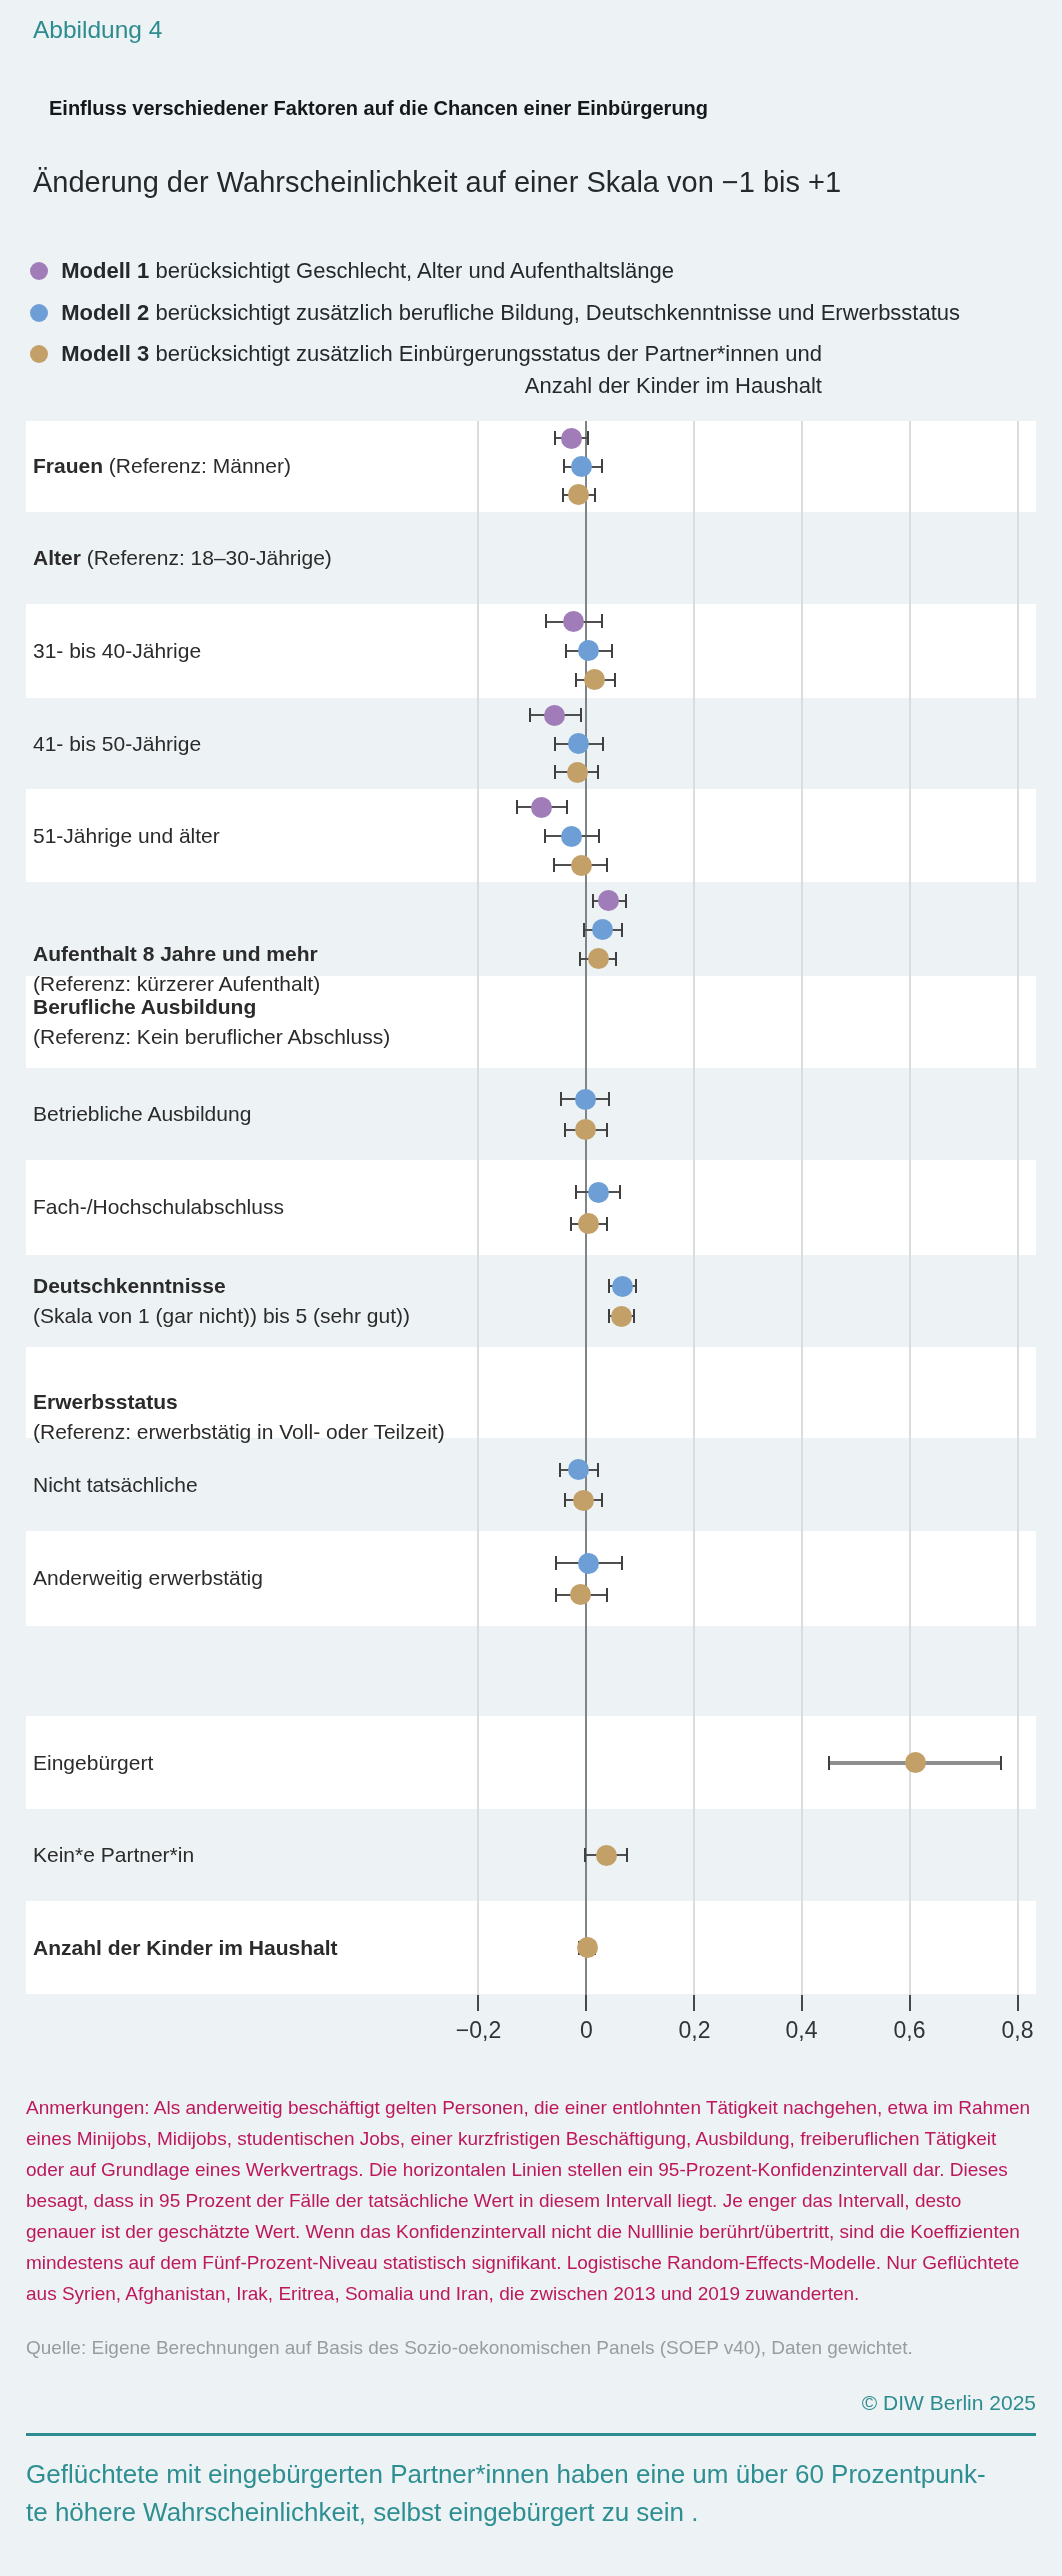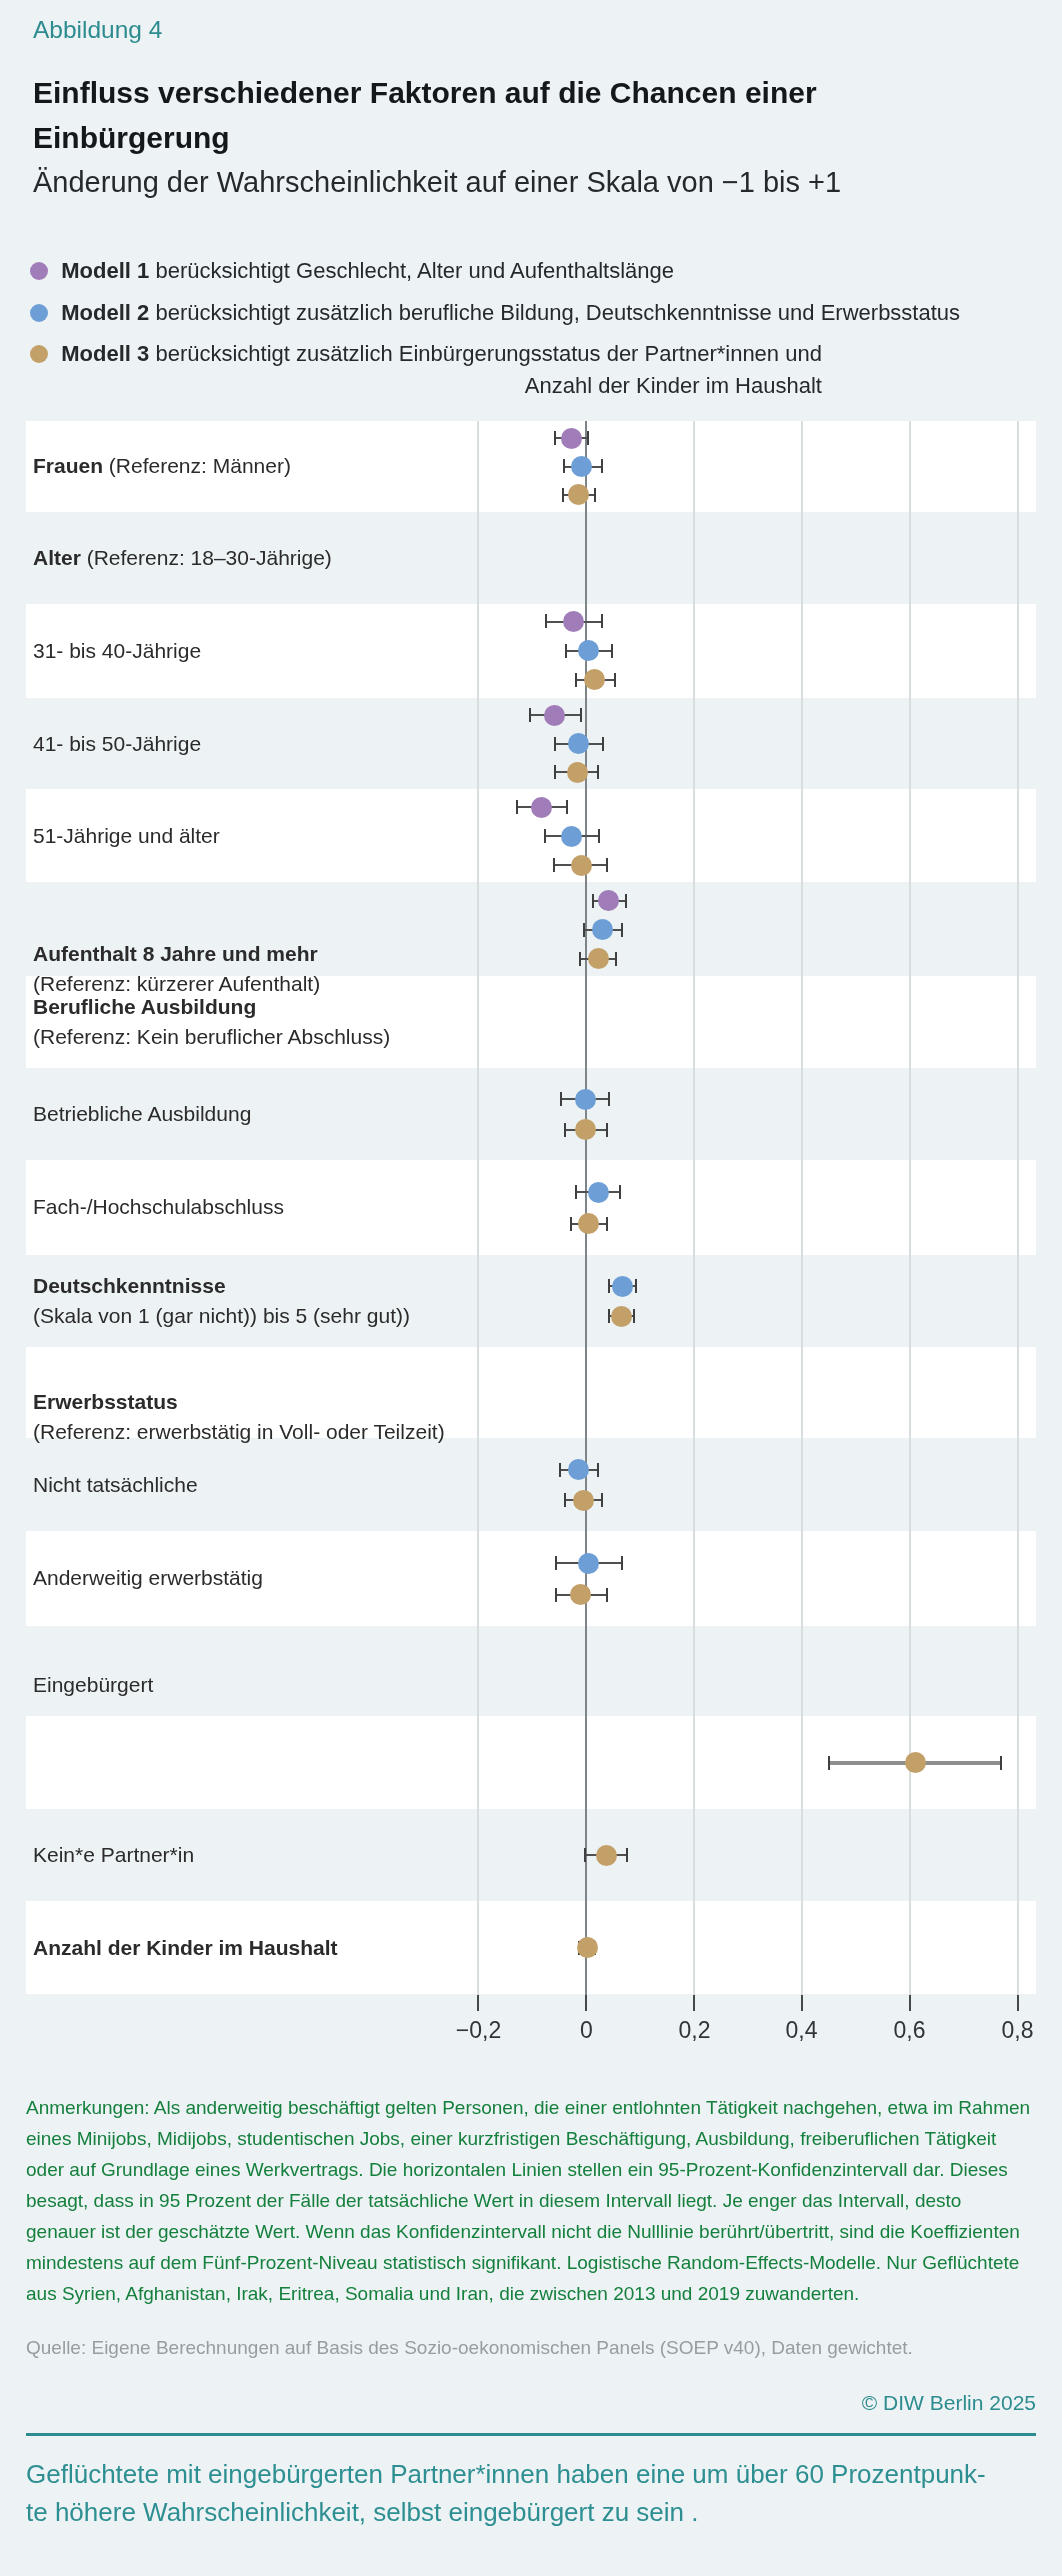--- a/index.html
+++ b/index.html
@@ -1,41 +1,41 @@
 <!DOCTYPE html>
 <html lang="de" style="font-size:14px"><head>
 <meta charset="utf-8">
 <style>
   html,body{margin:0;padding:0;background:#edf2f4;}
   .page{position:relative;width:1063px;height:2576px;background:#edf2f4;overflow:hidden;
         font-family:"Liberation Sans",sans-serif;}
   .fig-label{position:absolute;left:33px;top:15.7px;font-size:24.5px;color:#2d8c8f;}
-  .title{position:absolute;left:33px;top:70px;width:943px;margin:0;
-         font-size:30px;font-weight:bold;line-height:45px;color:#15181a;}
+  .title{position:absolute;left:33px;top:70px;width:943px;margin:16px;
+         font-size:20px;font-weight:bold;line-height:45px;color:#15181a;}
   .subtitle{position:absolute;left:33px;top:166px;font-size:29px;color:#26292b;white-space:nowrap;}
   .legend{position:absolute;left:30px;top:255px;text-align:right;}
   .legend-item{display:flex;margin-bottom:9.6px;}
   .swatch{width:18.3px;height:18.3px;border-radius:50%;flex:0 0 18.3px;margin-right:13px;margin-top:7px;}
   .legend-text{font-size:22px;line-height:32px;color:#26292b;white-space:nowrap;}
   .b{font-weight:bold;}
   .plot{position:absolute;left:26px;top:421px;width:1010px;height:1574px;}
   .band{position:absolute;left:0;width:100%;}
   .band.white{background:#ffffff;}
   .band.gray{background:#edf2f4;}
   .gridline{position:absolute;top:0;width:1.7px;height:1574px;background:#d8dde0;}
   .gridline.zero{background:#7e8589;}
   .row-label{position:absolute;left:7px;font-size:21px;line-height:30px;color:#2b2b2b;
              transform:translateY(-50%);white-space:nowrap;}
   .ci{position:absolute;height:1.7px;background:#4f4f4f;}
   .ci.thick{height:3.5px;background:#8f8f8f;}
   .cap{position:absolute;width:1.7px;height:14px;background:#3f3f3f;}
   .pt{position:absolute;width:21px;height:21px;border-radius:50%;}
   .tick{position:absolute;top:1574px;width:1.7px;height:15.7px;background:#44484b;}
   .tick-label{position:absolute;top:1596px;width:105px;text-align:center;font-size:23px;color:#303437;}
-  .notes{position:absolute;left:26px;top:2092px;width:1010px;font-size:19px;line-height:31px;color:#15803d;}
+  .notes{position:absolute;left:26px;top:2092px;width:1010px;font-size:19px;line-height:31px;color:#be185d;}
   .source{position:absolute;left:26px;top:2337px;width:1010px;font-size:19px;color:#989da0;}
   .copyright{position:absolute;left:26px;top:2391px;width:1010px;text-align:right;font-size:21px;color:#2d8c8f;}
   .rule{position:absolute;left:26px;top:2433px;width:1010px;height:2.6px;background:#2d8c8f;}
   .highlight{position:absolute;left:26px;top:2455px;width:1030px;font-size:26px;line-height:38px;
              color:#2e8f92;white-space:nowrap;}
 </style>
 </head>
 <body>
 
 <div class="page">
@@ -107,21 +107,21 @@
       <div class="row-label" style="top: 323px;"><span>41- bis 50-Jährige</span></div>
       <div class="row-label" style="top: 415px;"><span>51-Jährige und älter</span></div>
       <div class="row-label" style="top: 509px; margin-top: 39px;"><span class="b">Aufenthalt 8 Jahre und mehr</span><div>(Referenz: kürzerer Aufenthalt)</div></div>
       <div class="row-label" style="top: 601px;"><span class="b">Berufliche Ausbildung</span><div>(Referenz: Kein beruflicher Abschluss)</div></div>
       <div class="row-label" style="top: 693px;"><span>Betriebliche Ausbildung</span></div>
       <div class="row-label" style="top: 786px;"><span>Fach-/Hochschulabschluss</span></div>
       <div class="row-label" style="top: 880px;"><span class="b">Deutschkenntnisse</span><div>(Skala von 1 (gar nicht)) bis 5 (sehr gut))</div></div>
       <div class="row-label" style="top: 996px;"><span class="b">Erwerbsstatus</span><div>(Referenz: erwerbstätig in Voll- oder Teilzeit)</div></div>
       <div class="row-label" style="top: 1064px;"><span>Nicht tatsächliche</span></div>
       <div class="row-label" style="top: 1157px;"><span>Anderweitig erwerbstätig</span></div>
-      <div class="row-label" style="top: 1264px;"><span>Eingebürgert</span></div>
+      <div class="row-label" style="top: 1342px;"><span>Eingebürgert</span></div>
       <div class="row-label" style="top: 1434px;"><span>Kein*e Partner*in</span></div>
       <div class="row-label" style="top: 1527px;"><span class="b">Anzahl der Kinder im Haushalt</span></div>
       <div class="ci" style="left: 529px; width: 33px; top: 16.4px;"></div>
       <div class="cap" style="left: 528px; top: 10.3px;"></div>
       <div class="cap" style="left: 561px; top: 10.3px;"></div>
       <div class="pt" style="left: 535px; top: 6.8px; background: rgb(160, 124, 184);"></div>
       <div class="ci" style="left: 538px; width: 38px; top: 45px;"></div>
       <div class="cap" style="left: 537px; top: 38px;"></div>
       <div class="cap" style="left: 575px; top: 38px;"></div>
       <div class="pt" style="left: 545px; top: 35px; background: rgb(109, 159, 214);"></div>

